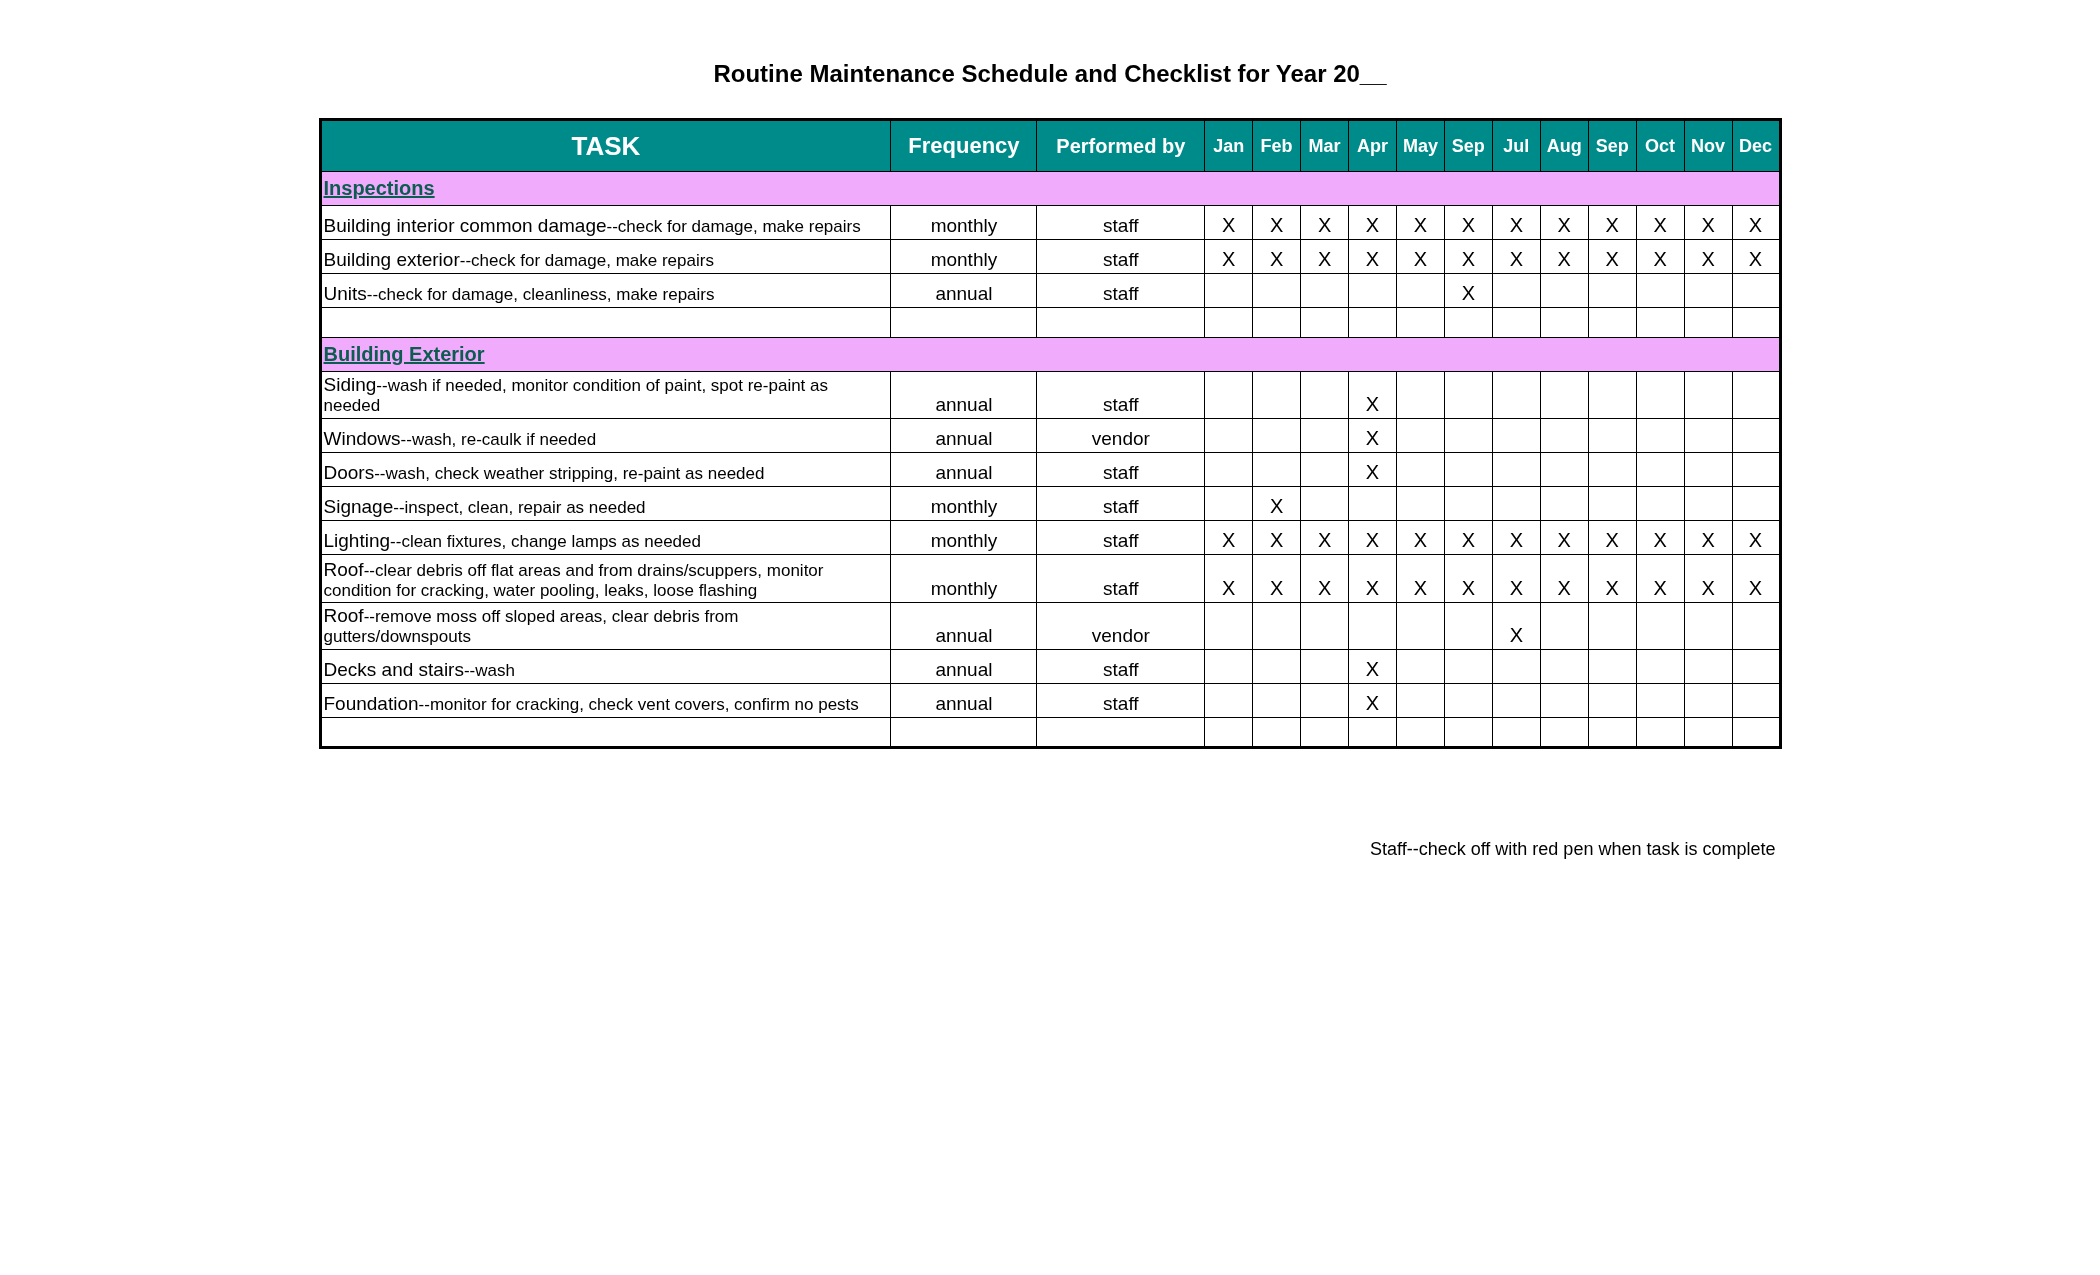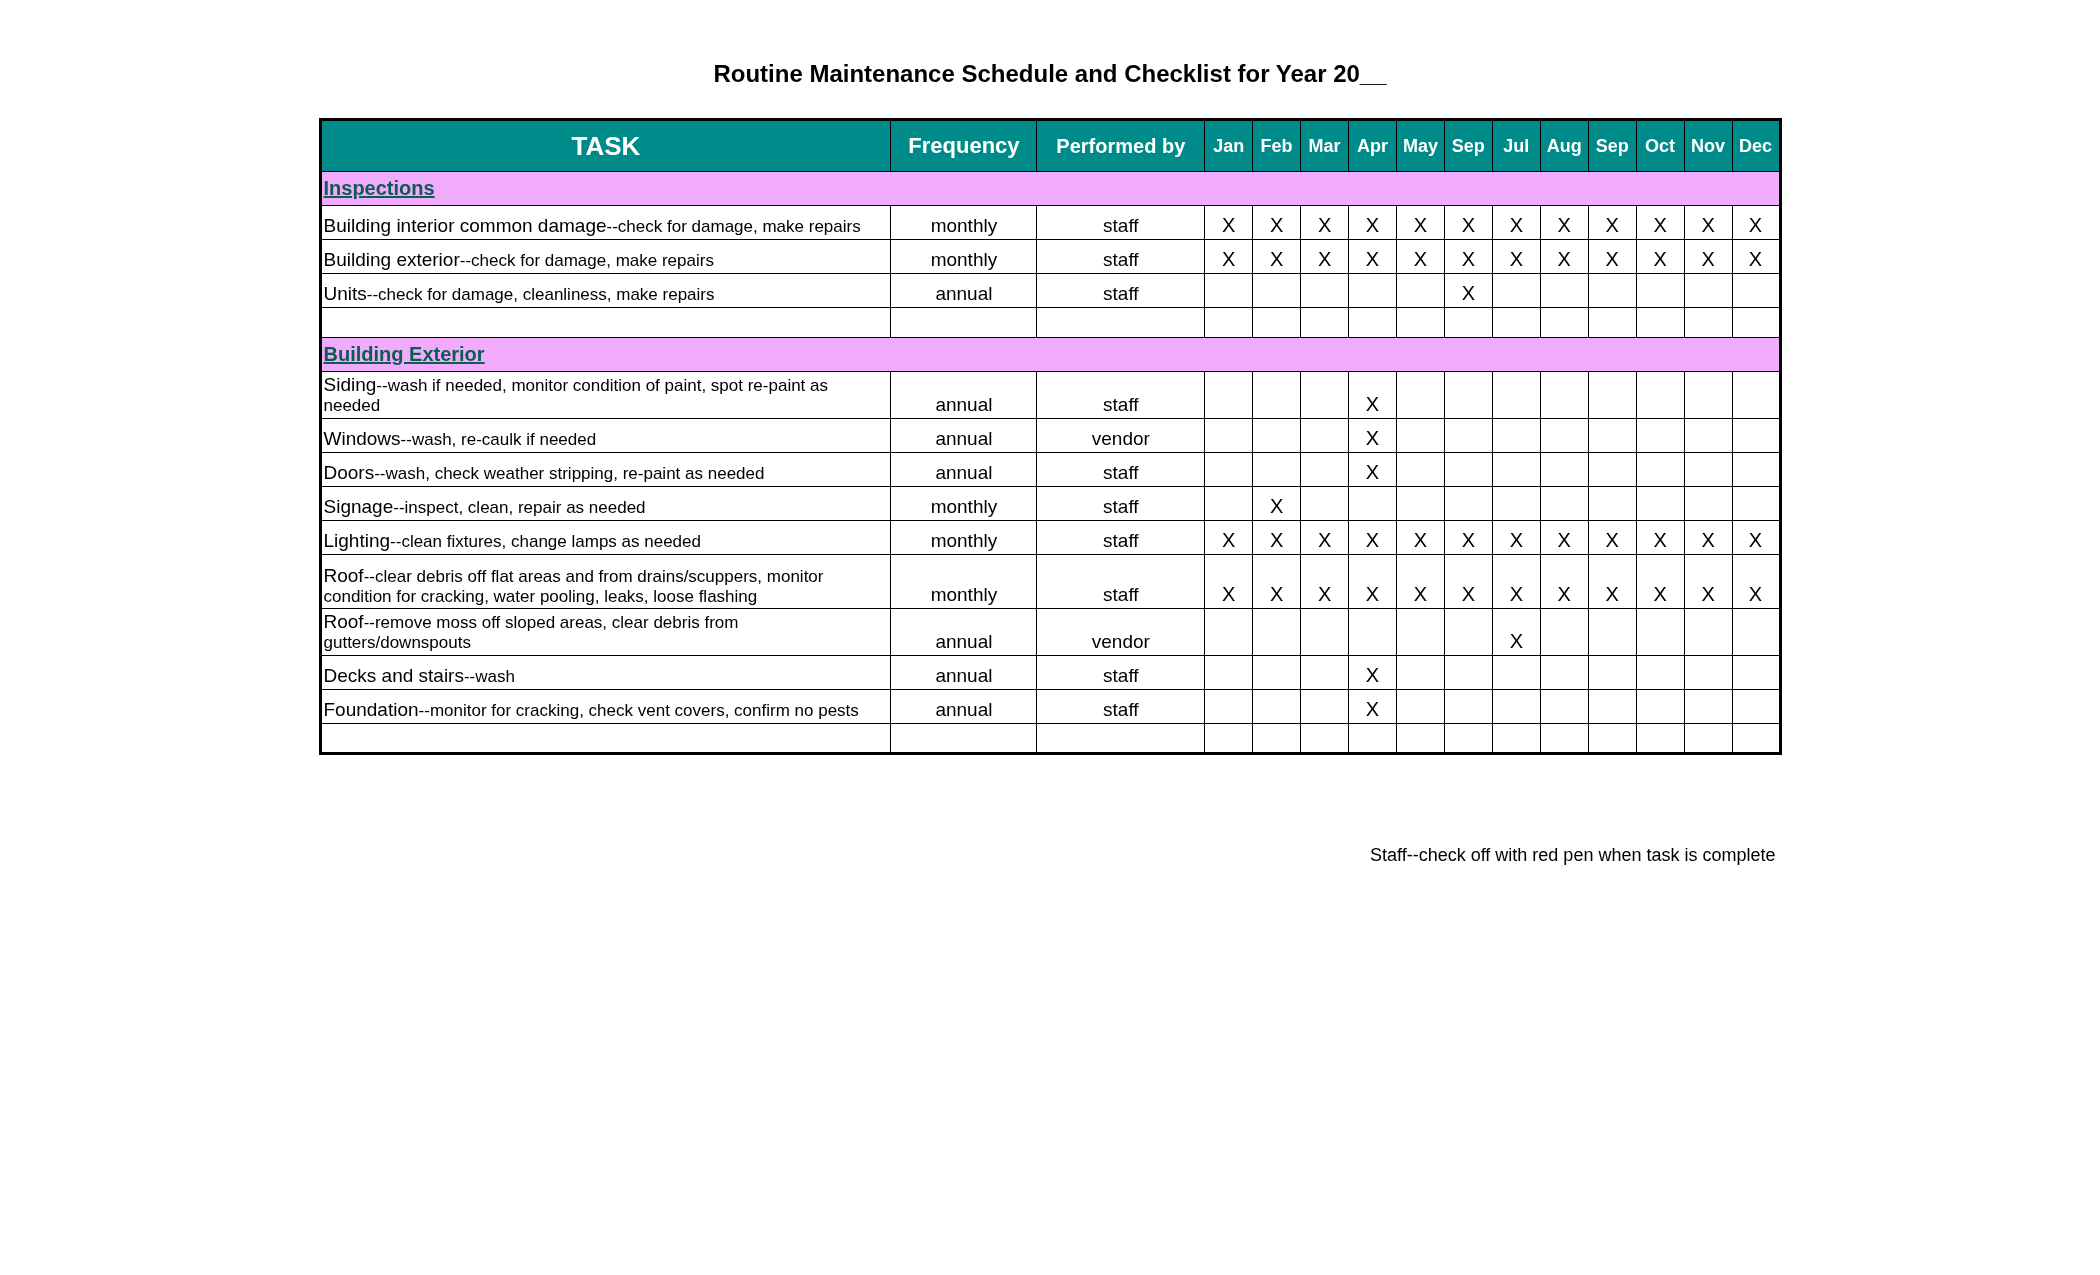--- a/index.html
+++ b/index.html
@@ -87,21 +87,21 @@
   }
   tr.data td.month {
     text-align: center;
     font-size: 20px;
     vertical-align: bottom;
     padding-bottom: 2px;
   }
   tr.spacer td {
     height: 30px;
   }
-  tr.tall td.task { vertical-align: top; padding-top:10px; line-height:1.15; }
+  tr.tall td.task { vertical-align: top; padding-top:4px; line-height:1.15; }
   tr.tall td { height: 48px; }
 
   .footnote {
     text-align: right;
     font-size: 18px;
     margin-top: 90px;
     padding-right: 6px;
   }
 </style>
 </head>

